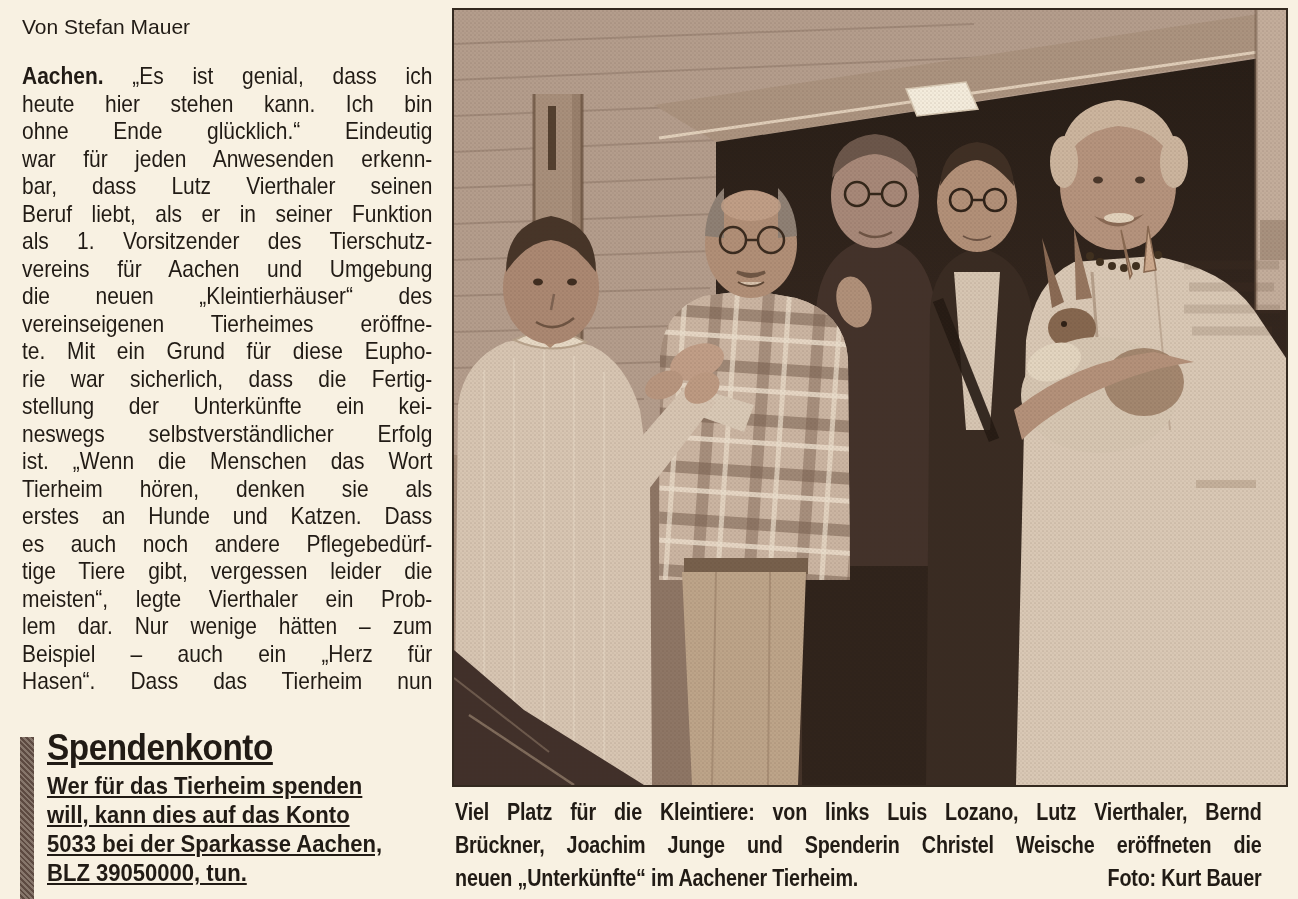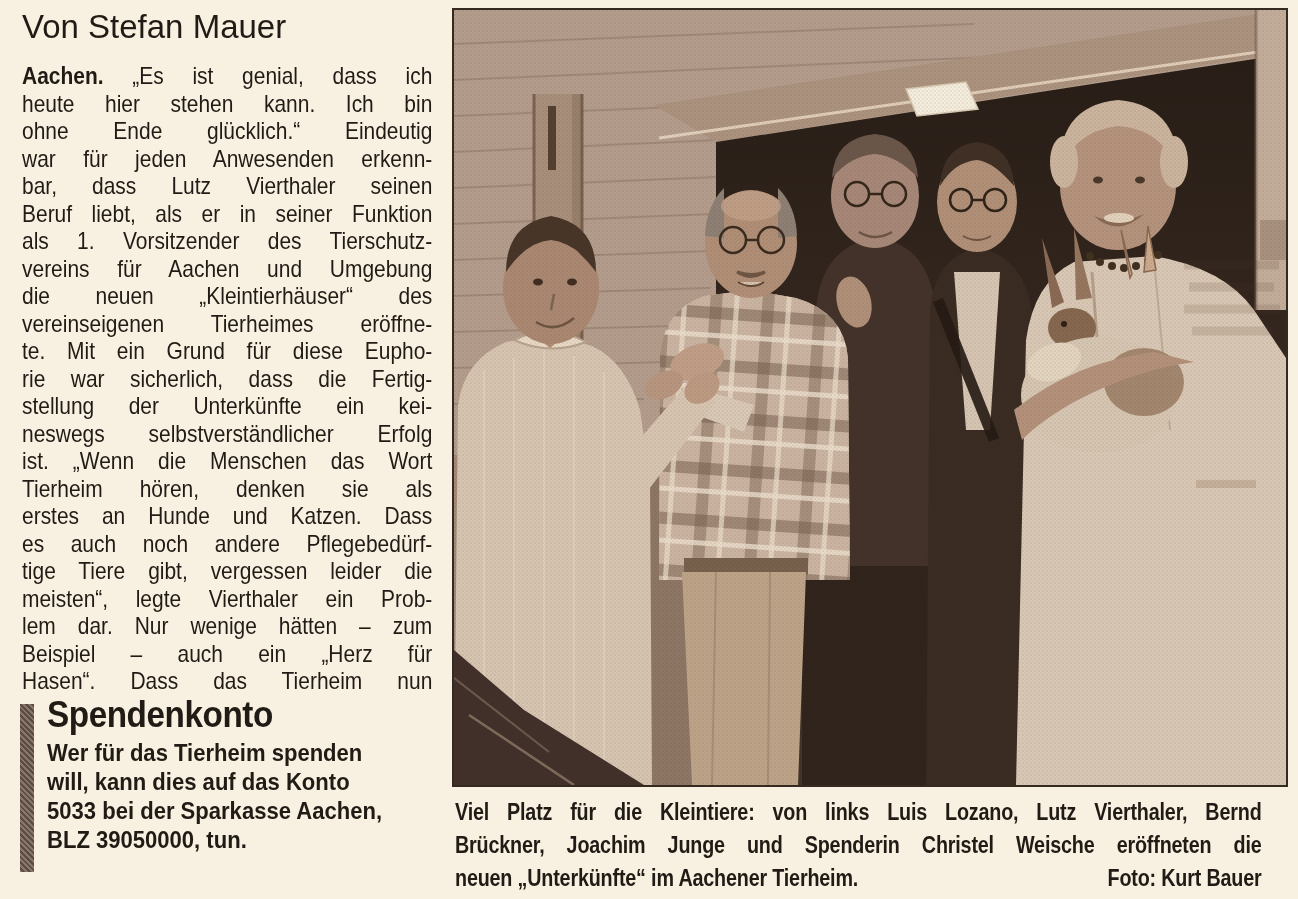--- a/index.html
+++ b/index.html
@@ -4,34 +4,34 @@
 <style>
   html,body{margin:0;padding:0;}
   body{
     width:1298px;height:899px;position:relative;overflow:hidden;
     background:#f8f1e2;
     font-family:"Liberation Sans",sans-serif;
     color:#211b15;
   }
   .byline{
     position:absolute;left:22px;top:12px;
-    font-size:33px;line-height:30px;
+    font-size:21px;line-height:30px;
   }
   .article-col{
     position:absolute;left:22px;top:62px;width:470px;
     transform:scaleX(0.873);transform-origin:left top;
   }
   .aline{
     font-size:24px;line-height:27.5px;
     text-align:justify;text-align-last:justify;
     white-space:nowrap;
   }
   .aline b{font-weight:700;}
   .infobox{
-    position:absolute;left:20px;top:692px;width:420px;
+    position:absolute;left:20px;top:725px;width:420px;text-decoration:underline;
   }
   .infobar{
     position:absolute;left:0;top:12px;width:14px;height:168px;
     background:#5d4a41;
     background-image:repeating-linear-gradient(45deg, rgba(242,232,216,.28) 0 2px, rgba(0,0,0,0) 2px 4px);
   }
   .infocontent{
     margin-left:27px;transform:scaleX(0.9);transform-origin:left top;width:420px;
   }
   .infotitle{

